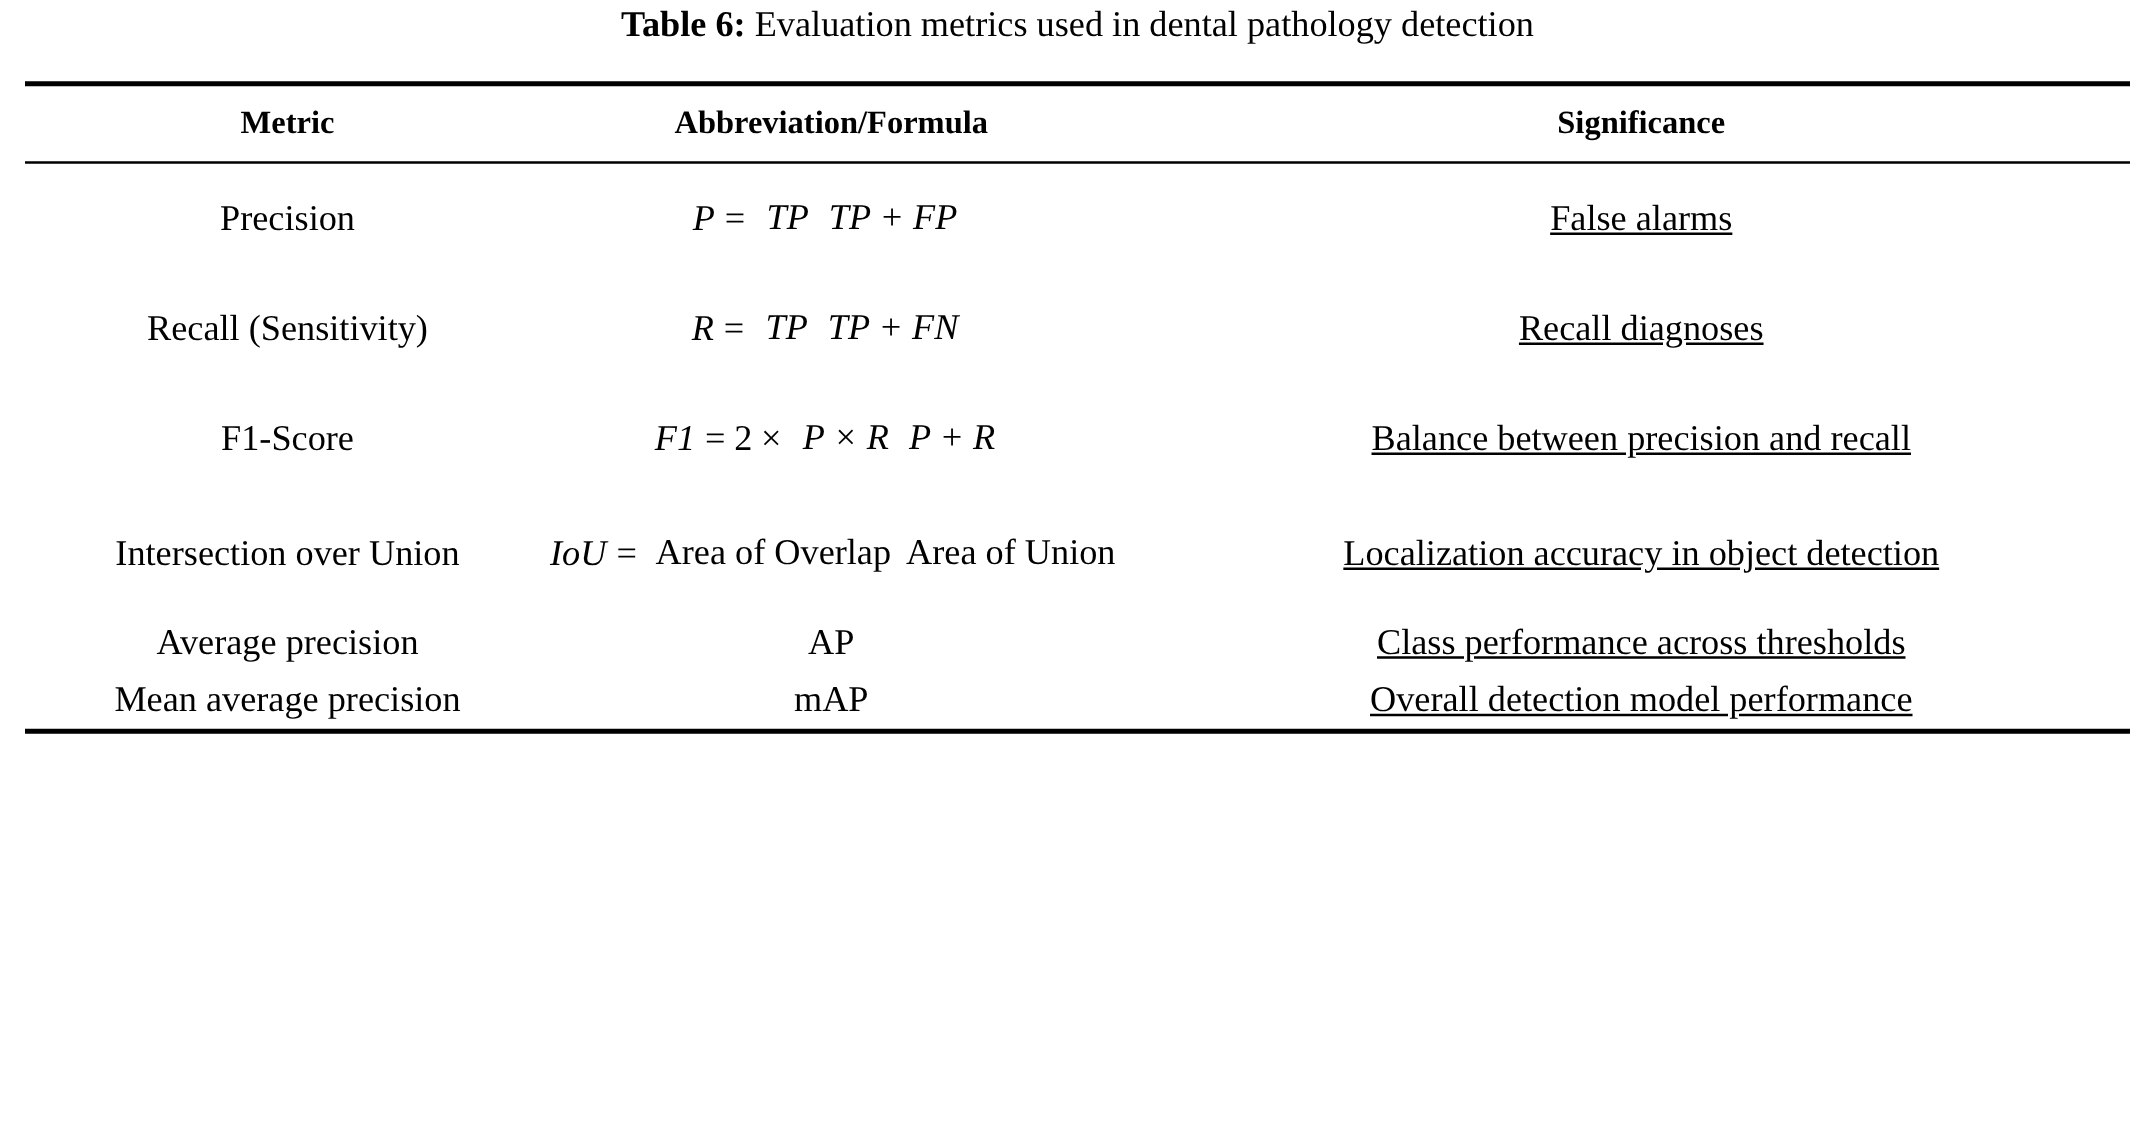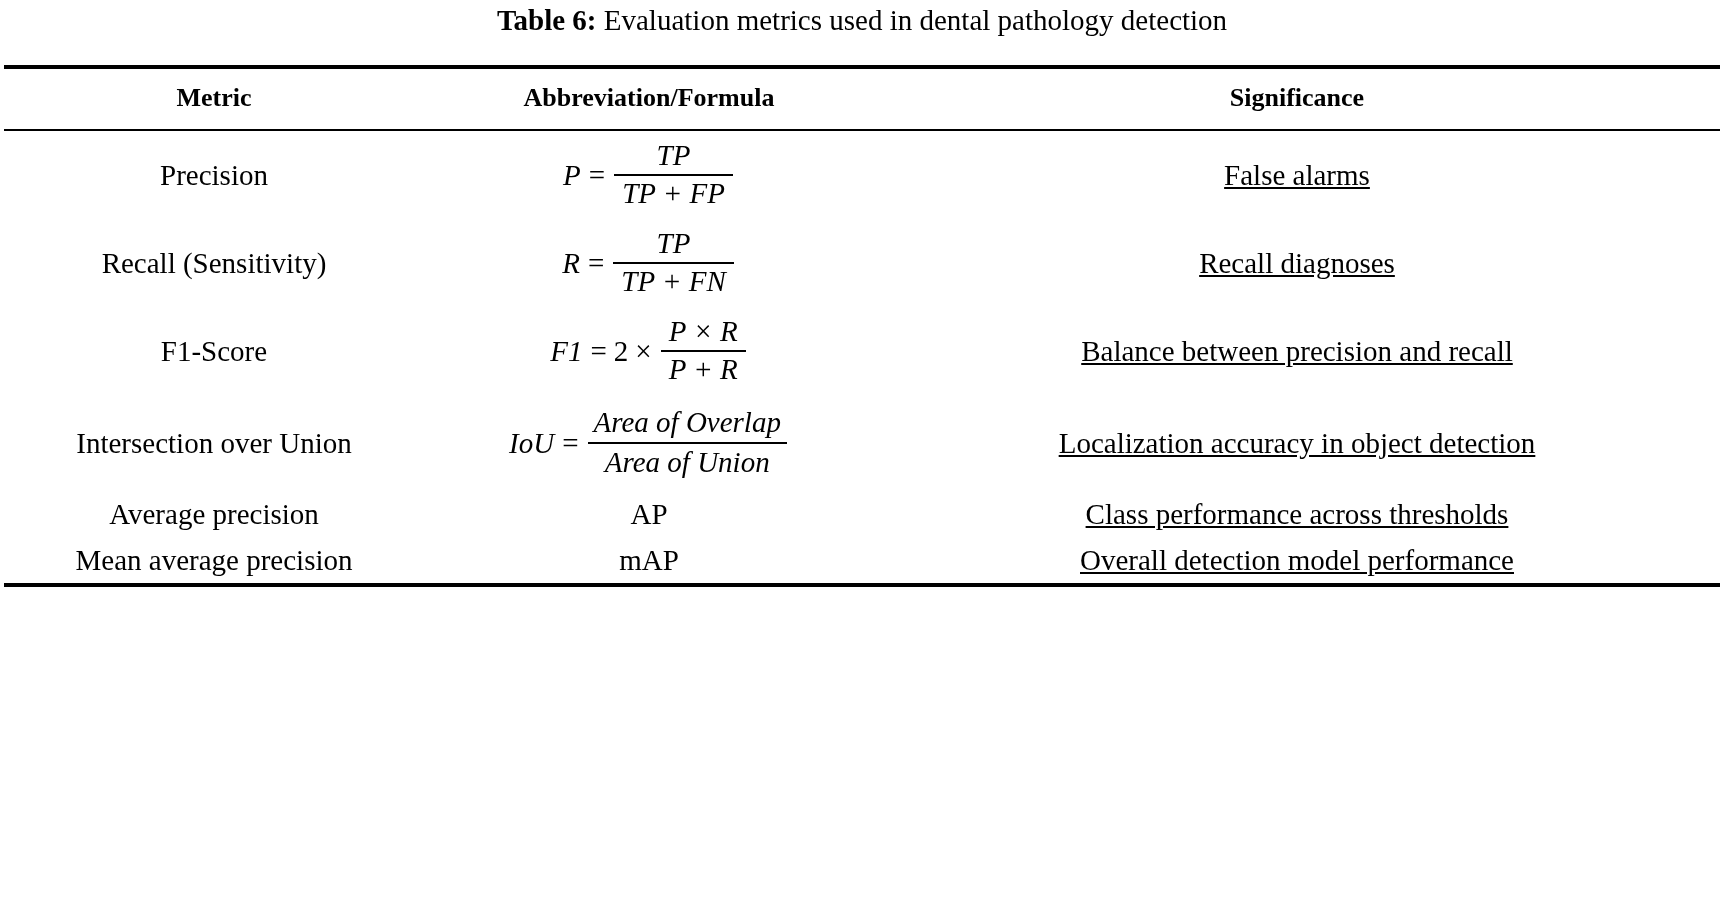--- a/index.html
+++ b/index.html
@@ -12,21 +12,21 @@
     height: 906px;
     font-family: "Liberation Serif", "DejaVu Serif", serif;
     color: #000000;
     overflow: hidden;
   }
 
   .table-figure {
     width: 1724px;
     height: 906px;
     box-sizing: border-box;
-    padding: 0 4px;
+    padding: 0 20px;
     display: flex;
     flex-direction: column;
   }
 
   
   .caption {
     text-align: center;
     font-size: 29px;
     line-height: 1.0;
     padding-top: 6px;
@@ -107,21 +107,21 @@
   .mn {            
     font-style: normal;
   }
   .mo {            
     font-style: normal;
     padding: 0 7px;
   }
 
   .frac {
     display: inline-flex;
-    flex-direction: column;
+    flex-direction: row;
     align-items: center;
     justify-content: center;
     vertical-align: middle;
     margin: 0 2px;
   }
   .frac .num,
   .frac .den {
     display: block;
     padding: 1px 8px;
     white-space: nowrap;
@@ -129,21 +129,20 @@
   }
   .frac .bar {
     display: block;
     width: 100%;
     height: 0;
     border-top: 2px solid #000;
   }
   .frac.wide .num,
   .frac.wide .den {
     padding: 2px 6px;
-    font-style: italic;
   }
 
   .upright-frac .num,
   .upright-frac .den {
     font-style: normal;
   }
 </style>
 </head>
 <body>
 

